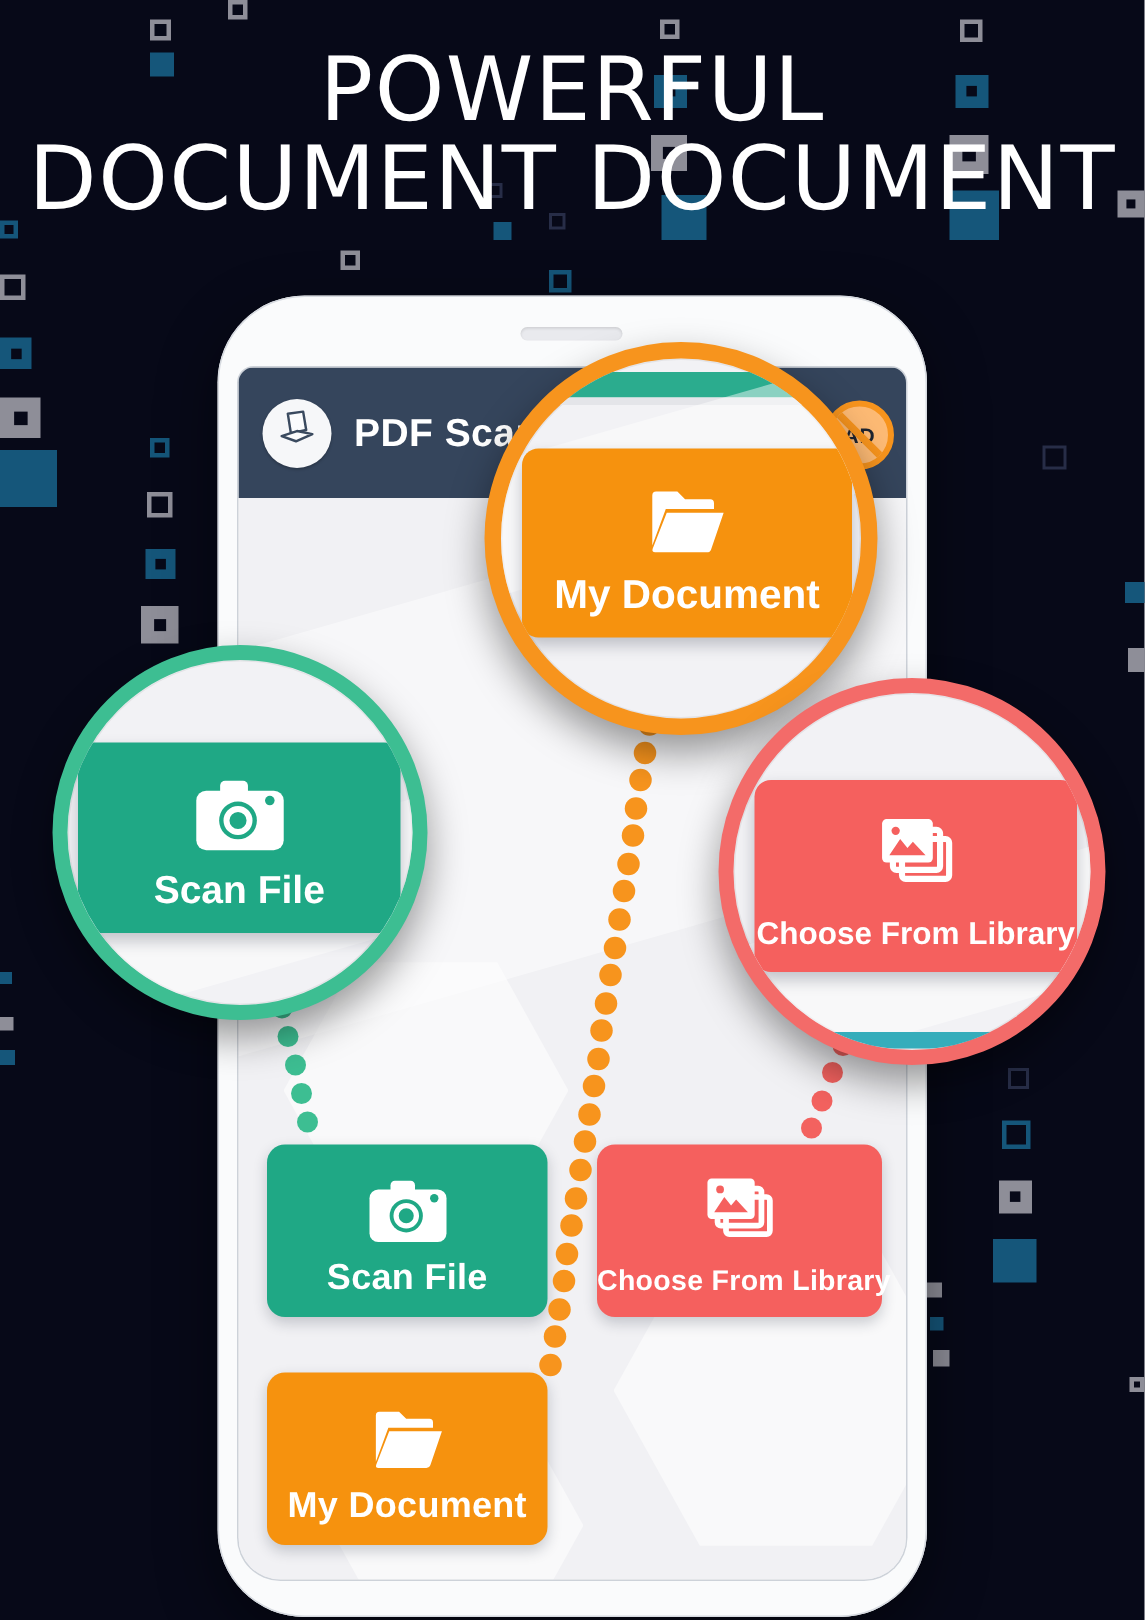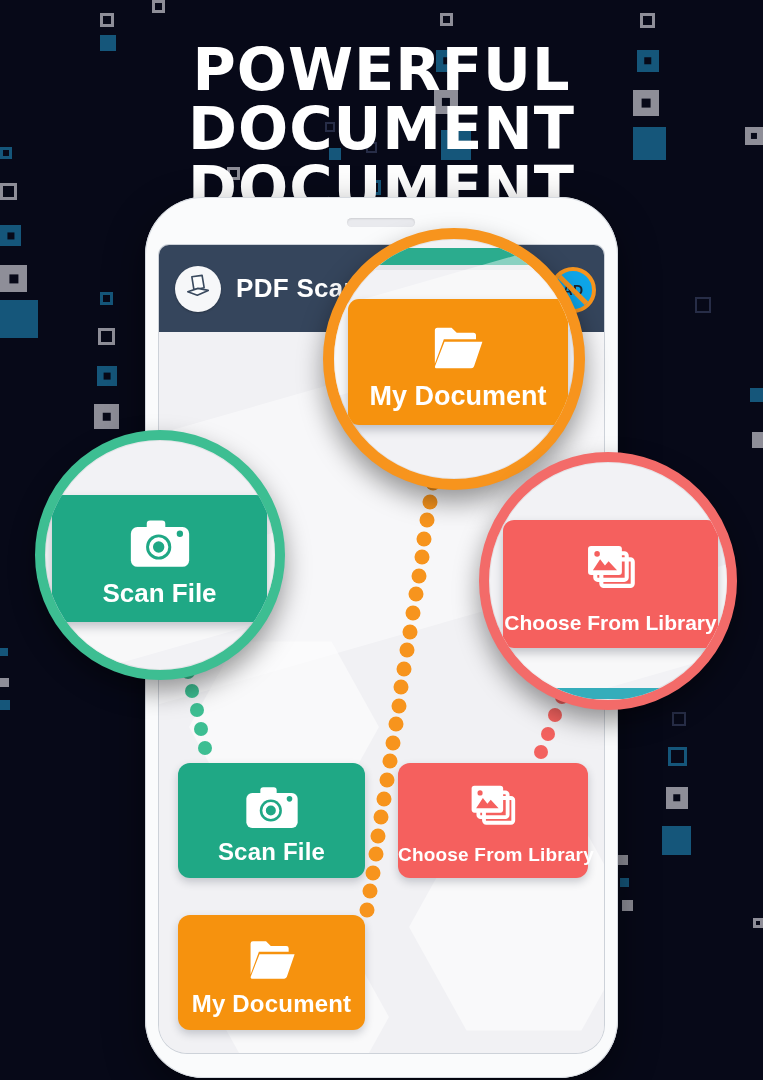--- a/index.html
+++ b/index.html
@@ -13,24 +13,24 @@
   .sq{position:absolute;box-sizing:border-box;}
   .sq.outline-gray{border:3px solid #8E8E98;}
   .sq.outline-teal{border:3px solid var(--sq-teal,#15567A);}
   .sq.outline-dark{border:2px solid #272D47;}
   .sq.fill-teal{background:var(--sq-teal,#15567A);}
   .sq.fill-gray{background:var(--sq-gray,#8E8E98);}
   .sq i{position:absolute;left:50%;top:50%;transform:translate(-50%,-50%);
         width:34%;height:34%;background:var(--page-bg,#070918);display:block;}
   
   .title{
-    position:absolute;top:40px;left:0;right:0;z-index:2;
+    position:absolute;top:30px;left:0;right:0;z-index:2;
     text-align:center;color:#fff;
     font-family:"DejaVu Sans","Liberation Sans",sans-serif;
-    font-weight:700;font-size:59px;line-height:1.0;letter-spacing:1px;
+    font-weight:400;font-size:59px;line-height:1.0;letter-spacing:1px;
   }
   
   .phone{
     position:absolute;left:145px;top:197px;width:473px;height:881px;z-index:10;
     background:linear-gradient(#ffffff,#f2f3f6);
     border-radius:58px;
     box-shadow:0 0 0 1px #d6dae0 inset, 0 14px 40px rgba(0,0,0,.45);
   }
   .speaker{
     position:absolute;left:202px;top:21px;width:68px;height:9px;border-radius:5px;
@@ -46,21 +46,21 @@
     display:flex;align-items:center;padding:0 16px;box-sizing:border-box;
   }
   .hdr-icon-circle{
     width:46px;height:46px;border-radius:50%;background:#f6f7f9;flex:0 0 auto;
     display:flex;align-items:center;justify-content:center;
     box-shadow:0 1px 2px rgba(0,0,0,.25);
   }
   .hdr-title{color:#fff;font-size:26px;font-weight:700;margin-left:15px;letter-spacing:.3px;}
   .ad-badge{
     position:absolute;right:8px;top:22px;width:38px;height:38px;border-radius:50%;
-    background:#0ea5e9;border:4px solid #F7941D;box-sizing:content-box;
+    background:#fdba74;border:4px solid #F7941D;box-sizing:content-box;
     display:flex;align-items:center;justify-content:center;overflow:hidden;
   }
   .ad-text{font-size:14px;font-weight:800;color:#1d2430;letter-spacing:.5px;}
   .ad-slash{
     position:absolute;left:50%;top:-3px;bottom:-3px;width:5px;border-radius:3px;
     background:#F7941D;transform:translateX(-50%) rotate(-45deg);
   }
   .app-content{
     position:absolute;left:0;top:87px;right:0;bottom:0;background:#F1F1F4;overflow:hidden;
   }

